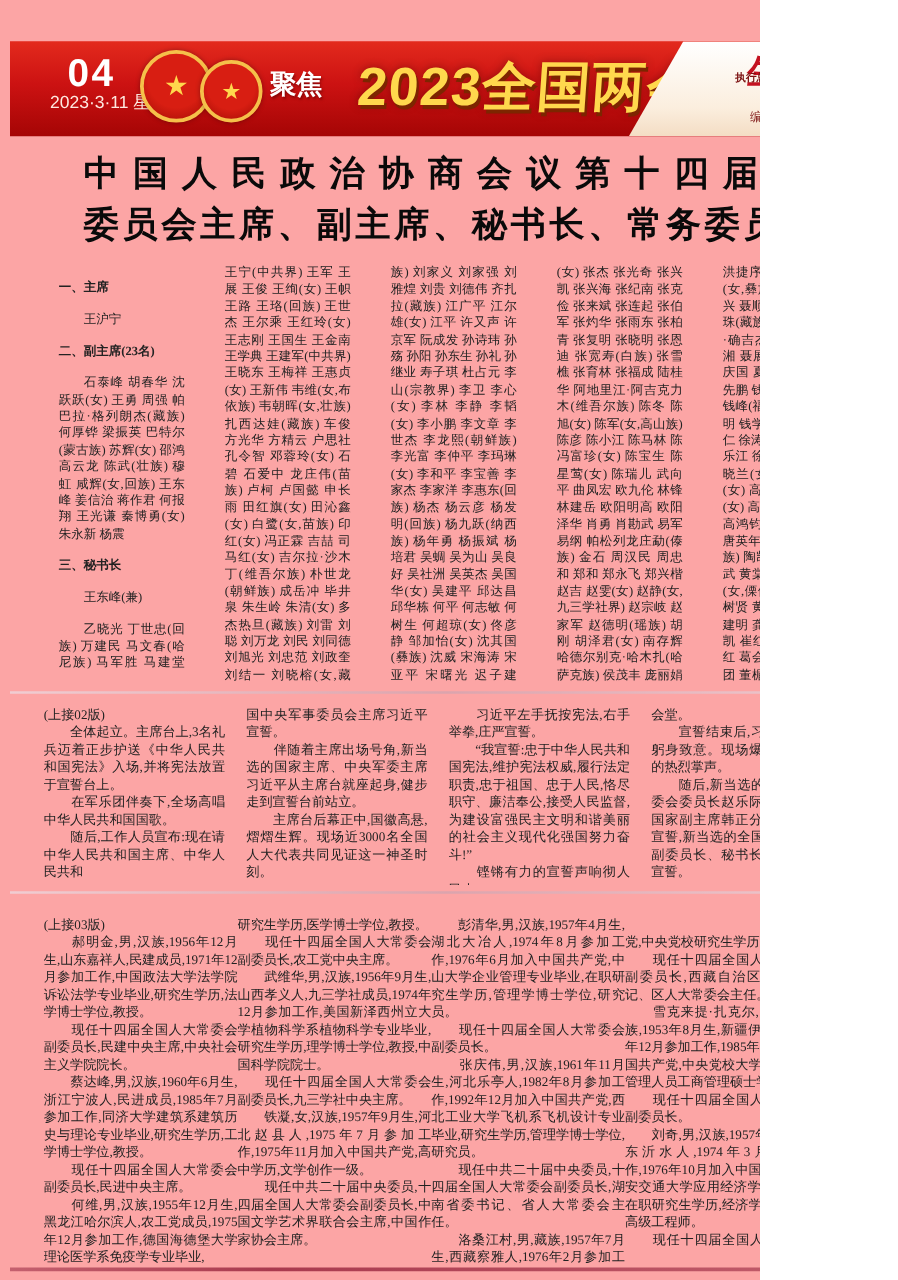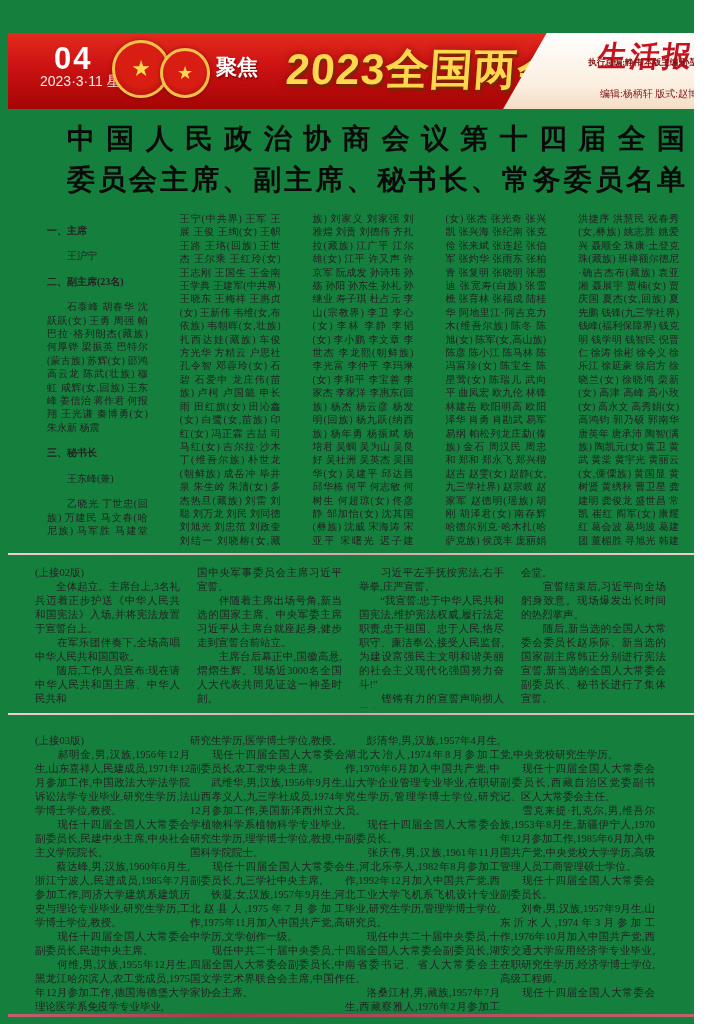--- a/index.html
+++ b/index.html
@@ -1,16 +1,16 @@
 <!DOCTYPE html>
 <html><head>
 <meta charset="utf-8">
 <style>
   html,body{margin:0;padding:0;background:#ffffff;}
-  .page{position:relative;width:694px;height:1024px;background:#15803d;overflow:hidden;
+  .page{position:relative;width:608px;height:1024px;background:#fca5a5;overflow:hidden;
         font-family:"Liberation Serif",serif;color:#1c1c1c;}
   
   .banner{position:absolute;left:8px;top:33px;width:700px;height:76px;
           background:linear-gradient(180deg,#e32a1d 0%,#cc1212 45%,#a50505 100%);
           overflow:hidden;}
   .banner .pageno{position:absolute;left:46px;top:8px;font-family:"Liberation Sans",sans-serif;
           font-size:31px;font-weight:700;color:#fff;letter-spacing:2px;}
   .banner .bdate{position:absolute;left:32px;top:40px;font-size:14px;color:#ffe9e0;
           font-family:Liberation Sans, sans-serif;}
   .emblem{position:absolute;border-radius:50%;display:flex;align-items:center;justify-content:center;

